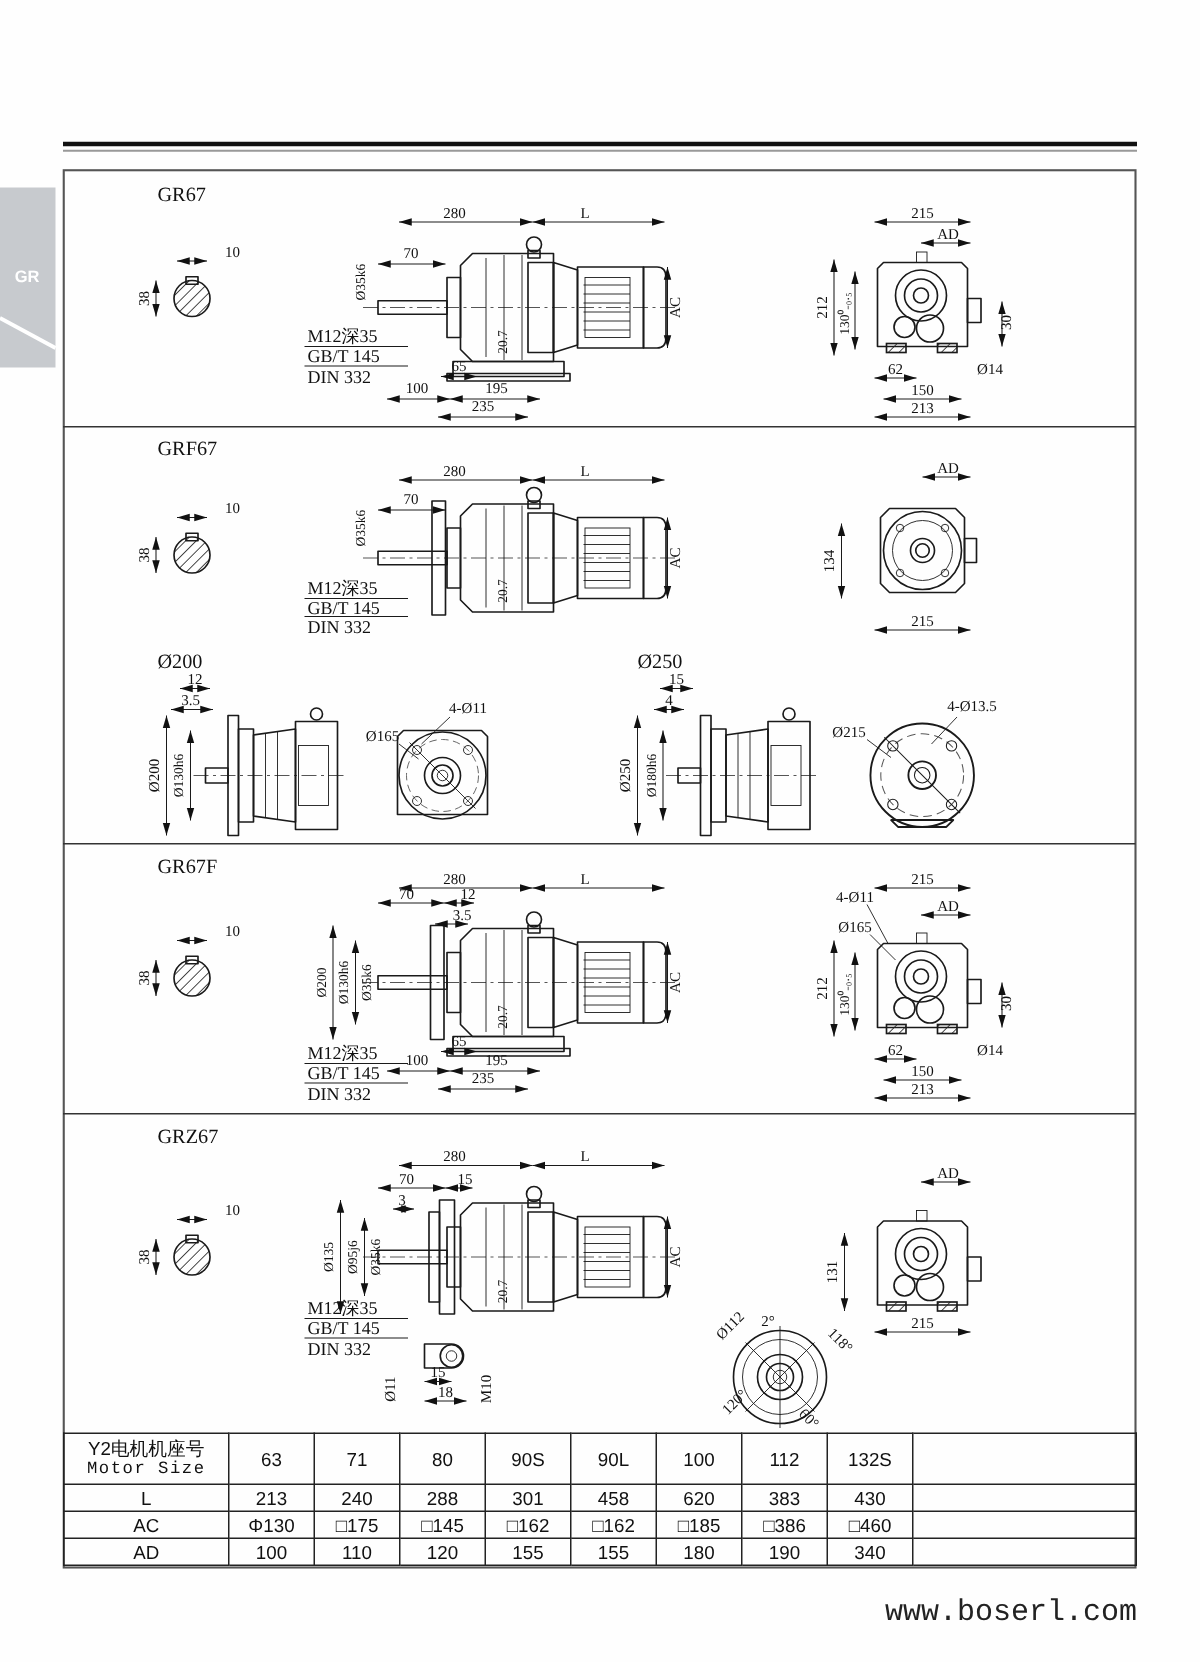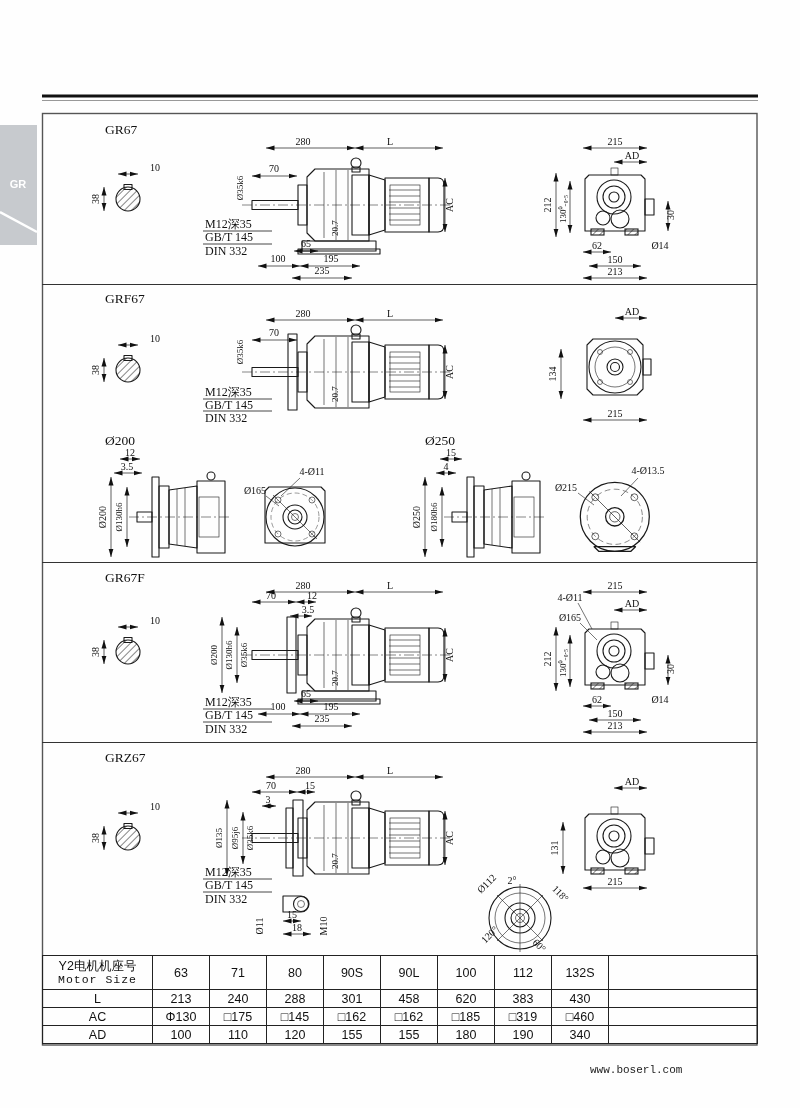--- a/index.html
+++ b/index.html
@@ -20,21 +20,21 @@
   .tabt{font-family:"Liberation Sans",sans-serif;font-size:11px;font-weight:bold;fill:#fff;}
   
   table.spec{position:absolute;left:42px;top:955px;width:716px;border-collapse:collapse;
              table-layout:fixed;font-size:12.5px;text-align:center;color:#111;}
   table.spec td,table.spec th{border:1.4px solid #222;padding:0;font-weight:normal;overflow:hidden;}
   table.spec col.c-label{width:110px;} table.spec col.c-data{width:57px;} table.spec col.c-empty{width:auto;}
   tr.r-head{height:34px;} tr.r-std{height:18px;}
   .hcn{font-size:12.5px;line-height:14px;}
   .hen{font-family:"Liberation Mono",monospace;font-size:11.5px;letter-spacing:1px;line-height:13px;}
   .site{position:absolute;left:590px;top:1064px;font-family:"Liberation Mono",monospace;
-        font-size:11px;color:#222;}
+        font-size:20px;color:#222;}
 </style>
 </head>
 <body>
 
 <div class="page">
 
 <svg class="overlay" width="800" height="1108" viewBox="0 0 800 1108">
   <defs>
     <marker id="arr" markerWidth="9" markerHeight="6" refX="8.5" refY="3" orient="auto-start-reverse" markerUnits="userSpaceOnUse">
       <path d="M0,0.5 L8.5,3 L0,5.5 Z" fill="#111"></path>
@@ -499,21 +499,21 @@
     <td></td>
   </tr>
   <tr class="r-std">
     <td>AC</td>
     <td>Φ130</td>
     <td>□175</td>
     <td>□145</td>
     <td>□162</td>
     <td>□162</td>
     <td>□185</td>
-    <td>□319</td>
+    <td>□386</td>
     <td>□460</td>
     <td></td>
   </tr>
   <tr class="r-std">
     <td>AD</td>
     <td>100</td>
     <td>110</td>
     <td>120</td>
     <td>155</td>
     <td>155</td>

